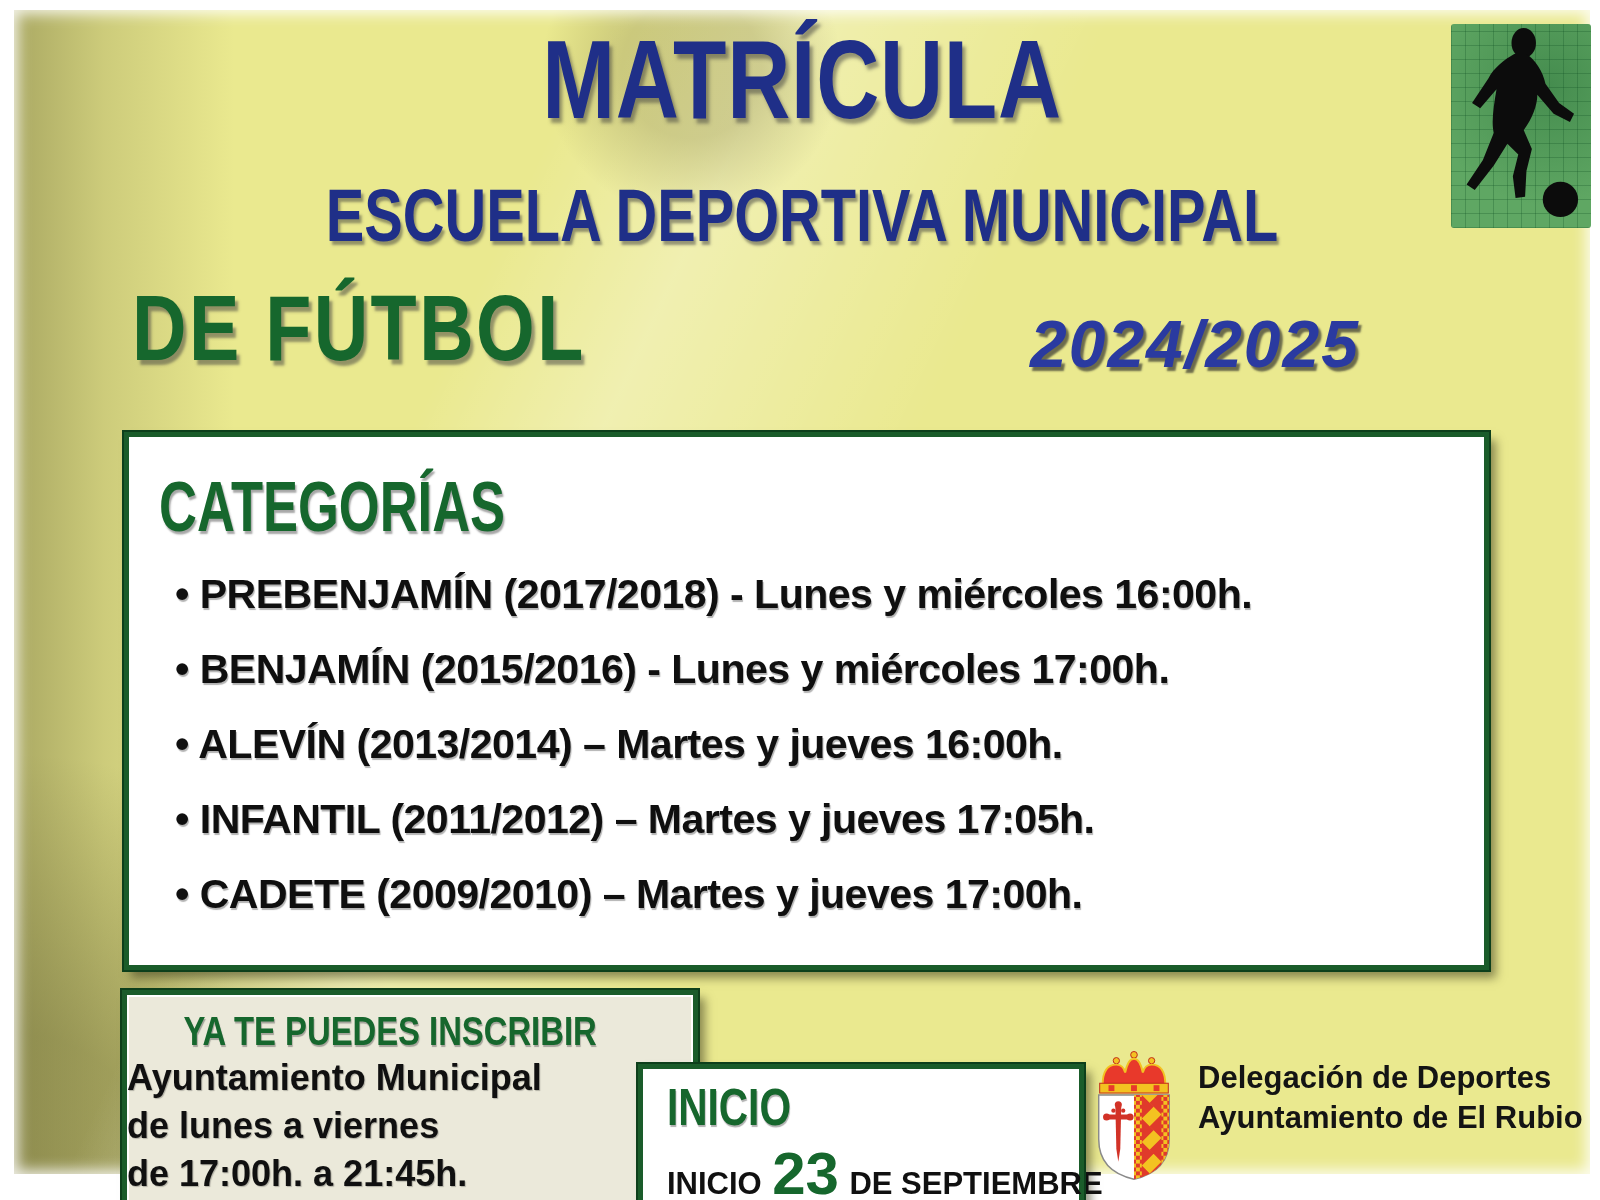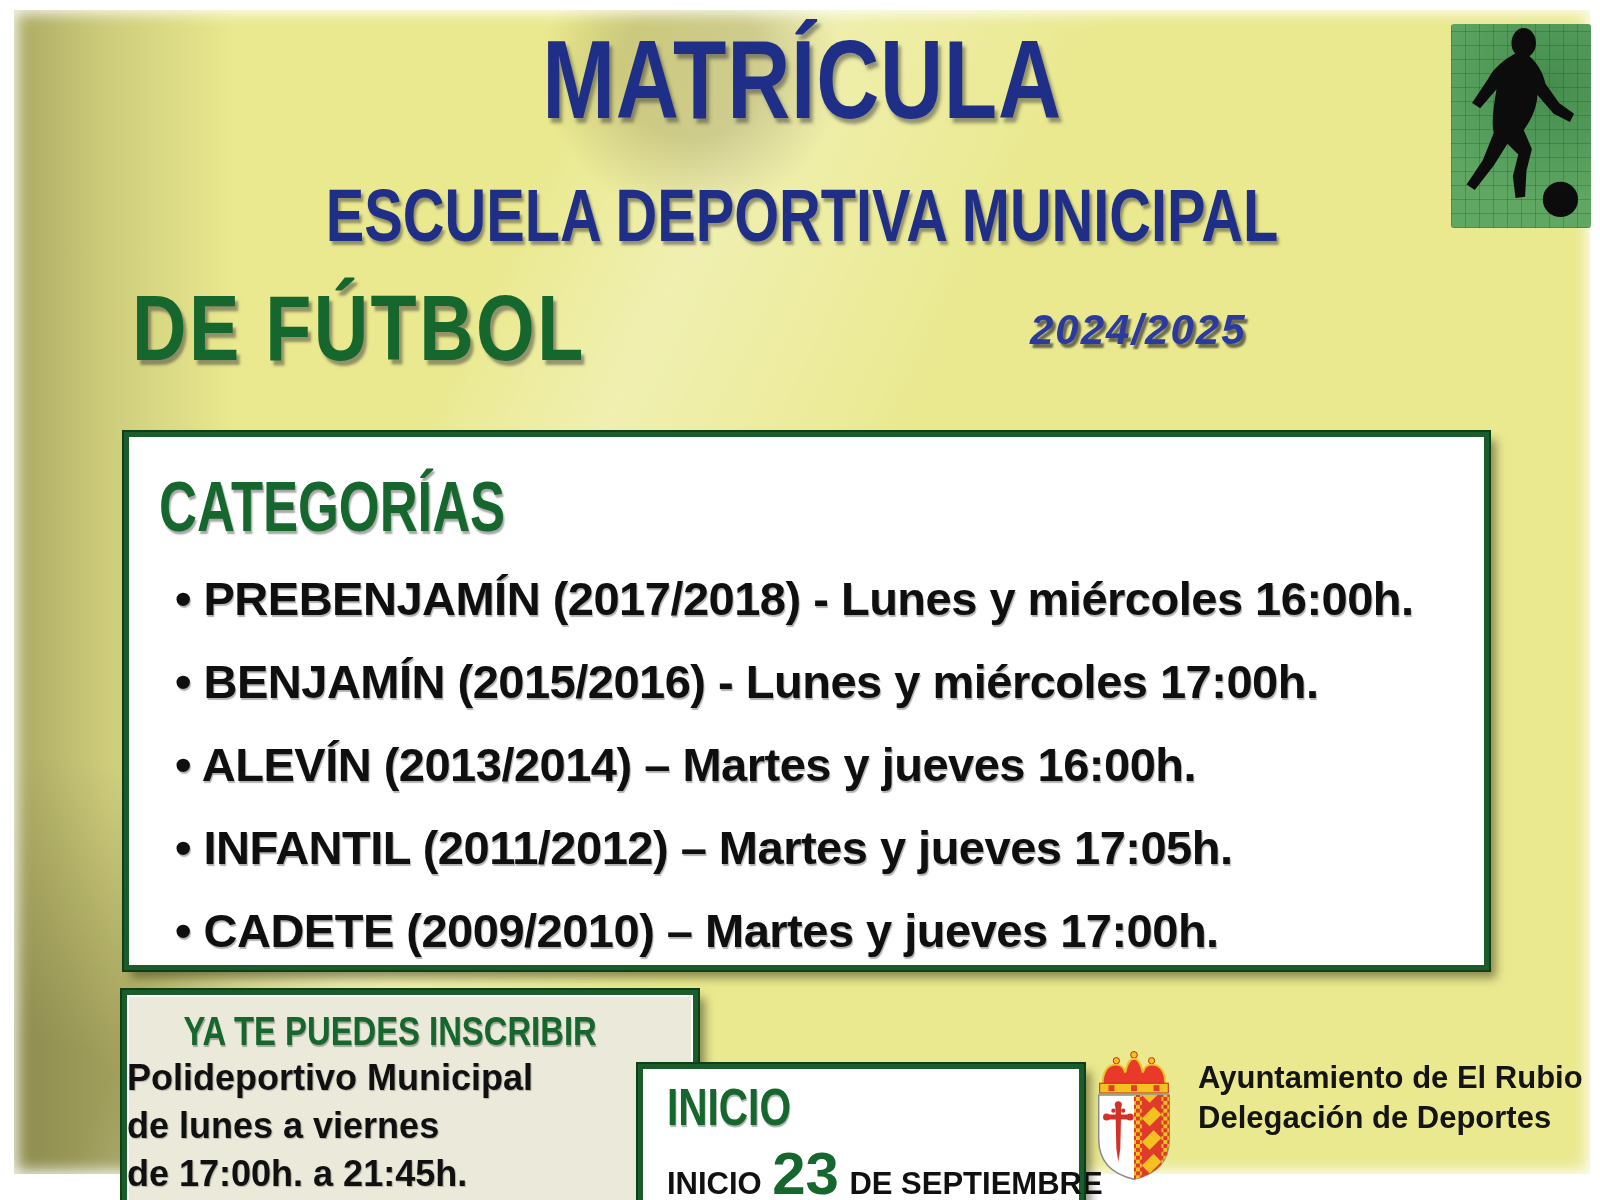--- a/index.html
+++ b/index.html
@@ -32,21 +32,21 @@
     text-shadow:3px 4px 3px rgba(60,60,60,.5);white-space:nowrap;
   }
   .h-futbol{
     position:absolute;left:118px;top:266px;
     font-size:92px;font-weight:700;color:var(--green);
     transform:scaleX(.82);transform-origin:left center;letter-spacing:3px;
     text-shadow:4px 5px 3px rgba(60,60,60,.5);white-space:nowrap;
   }
   .h-season{
     position:absolute;left:1016px;top:296px;
-    font-size:42px;font-weight:800;font-style:italic;color:var(--blue-year);
+    font-size:66px;font-weight:800;font-style:italic;color:var(--blue-year);
     letter-spacing:2px;
     text-shadow:3px 4px 2px rgba(40,40,40,.65);white-space:nowrap;
   }
   
   .box{
     background:#ffffff;
     border:5px solid var(--border-green);
     outline:2px solid #0d3f1b;
     box-shadow:7px 8px 9px rgba(60,60,30,.55), inset 0 0 0 2px #ffffff;
     position:absolute;
@@ -56,21 +56,21 @@
   .h-categorias{
     margin:30px 0 0 30px;
     font-size:70px;font-weight:700;color:var(--green);
     transform:scaleX(.75);transform-origin:left center;
     text-shadow:2px 3px 2px rgba(60,60,60,.45);white-space:nowrap;
   }
   .cat-list{
     list-style:none;margin:24px 0 0 46px;padding:0;
   }
   .cat-list li{
-    font-size:47px;font-weight:700;color:#0f0f0f;
+    font-size:41px;font-weight:700;color:#0f0f0f;
     letter-spacing:-0.5px;margin-bottom:28px;white-space:nowrap;
     text-shadow:1px 2px 1px rgba(0,0,0,.30);
   }
   .cat-list li::before{content:"• ";}
   
   .inscribir-box{
     left:108px;top:948px;width:566px;height:208px;
     background:var(--cream);text-align:left;
   }
   .h-inscribir{
@@ -150,21 +150,21 @@
       <li>PREBENJAMÍN (2017/2018) - Lunes y miércoles 16:00h.</li>
       <li>BENJAMÍN (2015/2016) - Lunes y miércoles 17:00h.</li>
       <li>ALEVÍN (2013/2014) – Martes y jueves 16:00h.</li>
       <li>INFANTIL (2011/2012) – Martes y jueves 17:05h.</li>
       <li>CADETE (2009/2010) – Martes y jueves 17:00h.</li>
     </ul>
   </div>
 
   <div class="box inscribir-box">
     <div class="h-inscribir">YA TE PUEDES INSCRIBIR</div>
-    <div class="inscribir-line">Polideportivo Municipal</div>
+    <div class="inscribir-line">Ayuntamiento Municipal</div>
     <div class="inscribir-line">de lunes a viernes</div>
     <div class="inscribir-line">de 17:00h. a 21:45h.</div>
   </div>
 
   <div class="box inicio-box">
     <div class="h-inicio">INICIO</div>
     <div class="inicio-date">
       <span class="date-prefix">INICIO</span>
       <span class="date-day">23</span>
       <span class="date-suffix">DE SEPTIEMBRE</span>
@@ -208,17 +208,17 @@
           <circle cx="46" cy="72.5" r="3.6"></circle>
           <circle cx="34" cy="60" r="3.6"></circle>
           <circle cx="29" cy="66" r="2.2"></circle>
           <circle cx="39" cy="66" r="2.2"></circle>
         </g>
       </g>
     </svg>
   </div>
 
   <div class="org">
+    <div>Delegación de Deportes</div>
     <div>Ayuntamiento de El Rubio</div>
-    <div>Delegación de Deportes</div>
   </div>
 
 </div>
 
 </body></html>

